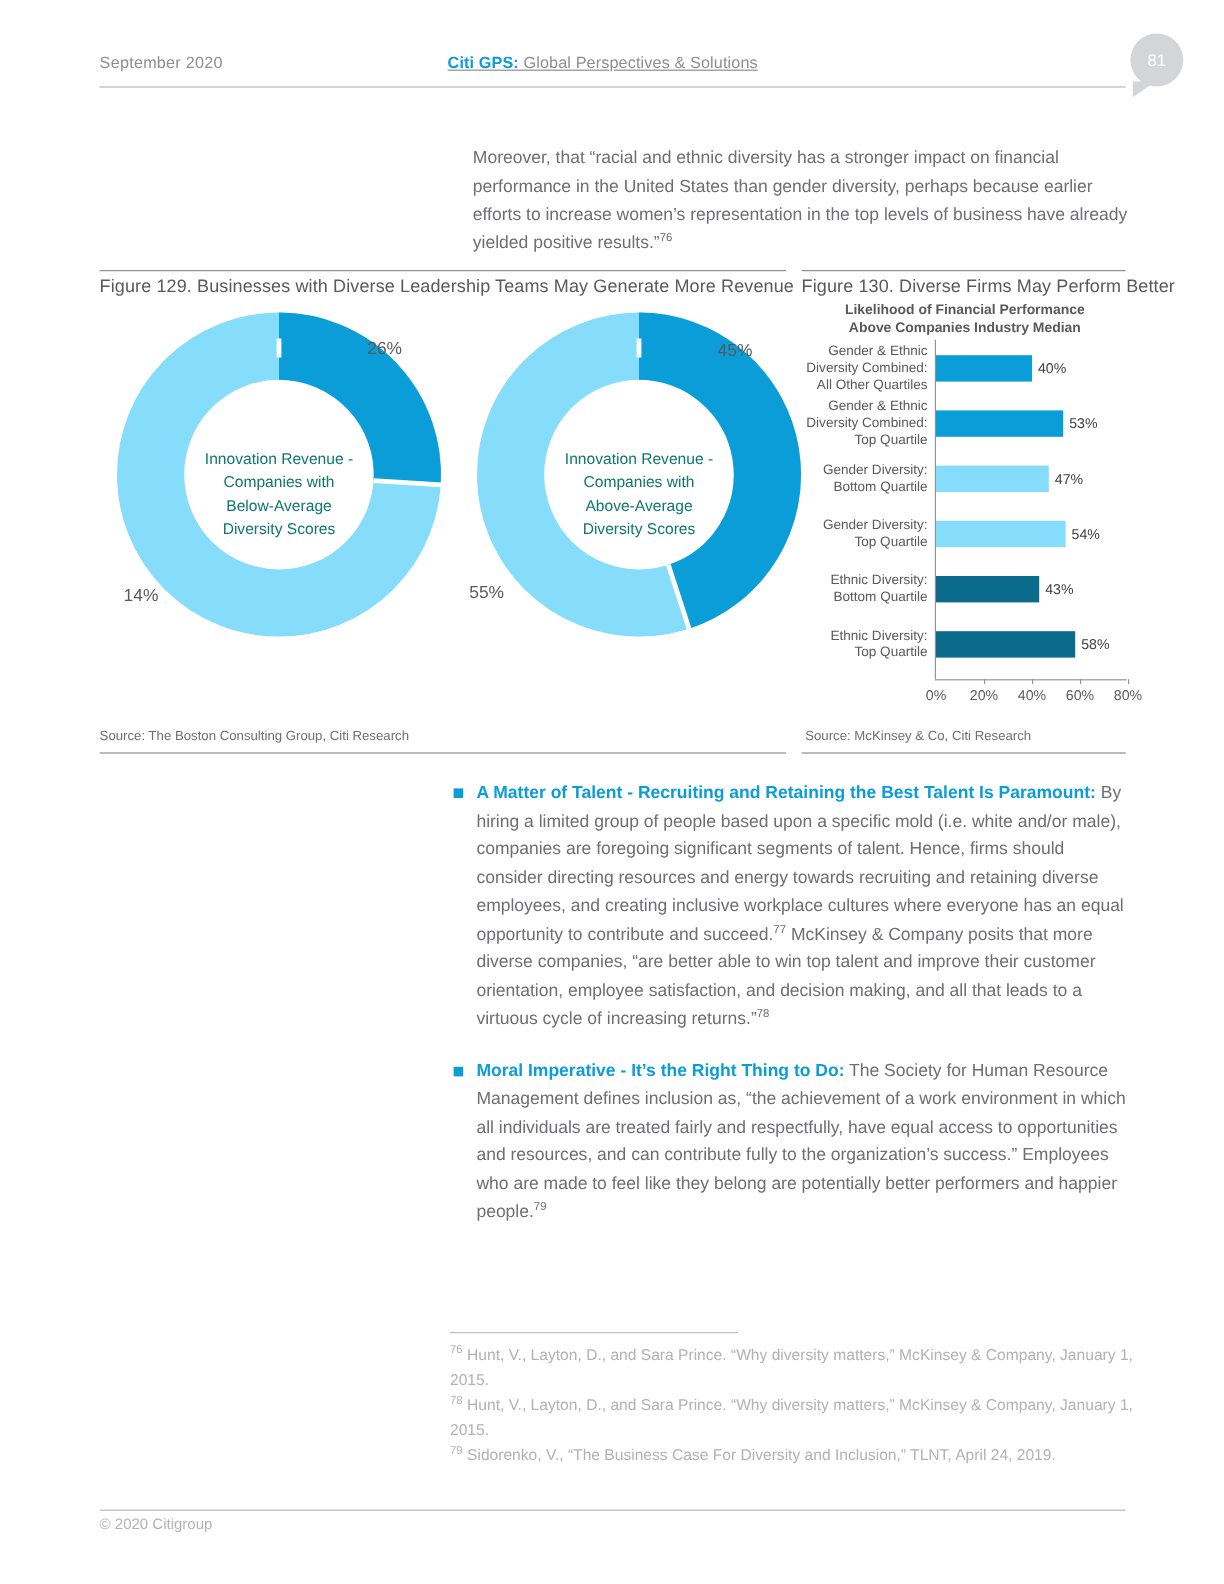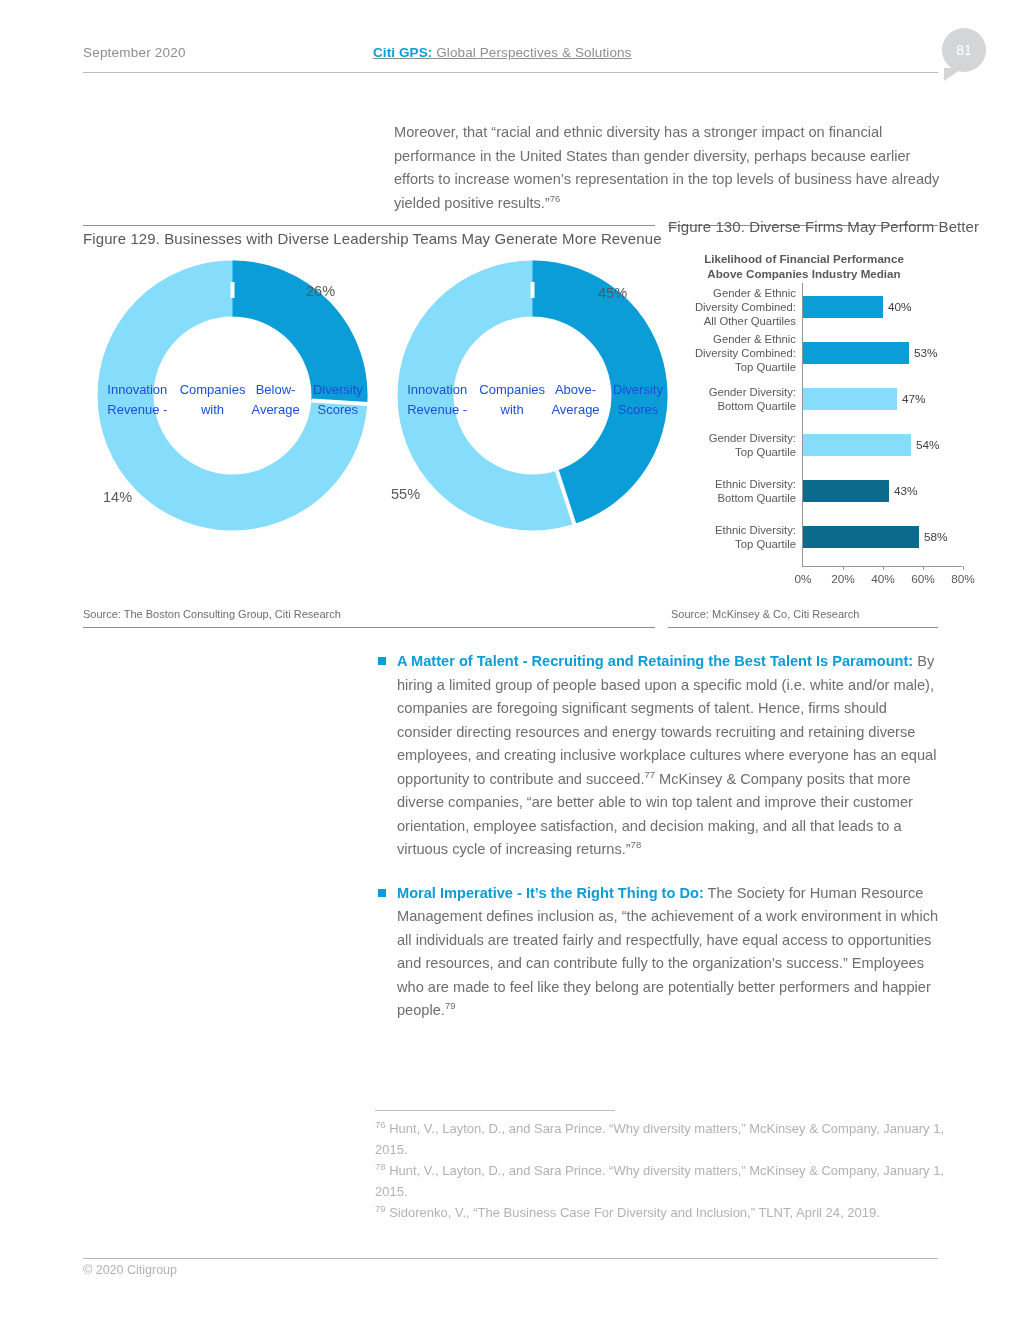--- a/index.html
+++ b/index.html
@@ -66,42 +66,42 @@
   }
 
   
   #fig129-rule-top { left:83px; top:225px; width:572px; }
   #fig129-title    { left:83px; top:230px; }
   #fig129-src      { left:83px; top:608px; }
   #fig129-rule-bot { left:83px; top:627px; width:572px; }
 
   
   #fig130-rule-top { left:668px; top:225px; width:270px; }
-  #fig130-title    { left:668px; top:218px; }
+  #fig130-title    { left:668px; top:230px; }
   #fig130-src      { left:671px; top:608px; }
   #fig130-rule-bot { left:668px; top:627px; width:270px; }
 
   
   .donut-wrap { position:absolute; }
   .donut-center {
-    position:absolute; left:0; top:4px; width:100%; height:100%;
-    display:flex; align-items:center; justify-content:center;
-    font-size:13px; line-height:19.5px; color:#1d4ed8; text-align:center;
+    position:absolute; left:0; top:16px; width:100%; height:100%;
+    display:flex; flex-direction:column; align-items:center; justify-content:center;
+    font-size:13px; line-height:19.5px; color:#0f766e; text-align:center;
   }
   .donut-lbl {
     position:absolute; font-size:14.5px; color:#58595b; white-space:nowrap;
   }
 
   
   .bc-subtitle {
     position:absolute; left:668px; top:251px; width:272px;
     text-align:center; font-size:11.6px; font-weight:bold;
     line-height:15px; color:#58595b;
   }
-  .bc { position:absolute; left:668px; top:283px; width:272px; height:300px;margin-left:23px; }
+  .bc { position:absolute; left:668px; top:283px; width:272px; height:300px; }
   .bc-axisline {
     position:absolute; left:111px; top:0px; width:1px; height:283px;
     background:#939598;
   }
   .bc-xaxis {
     position:absolute; left:111px; top:283px; width:160px; height:1px;
     background:#939598;
   }
   .bc-tick {
     position:absolute; top:283px; width:1px; height:4px; background:#939598;

